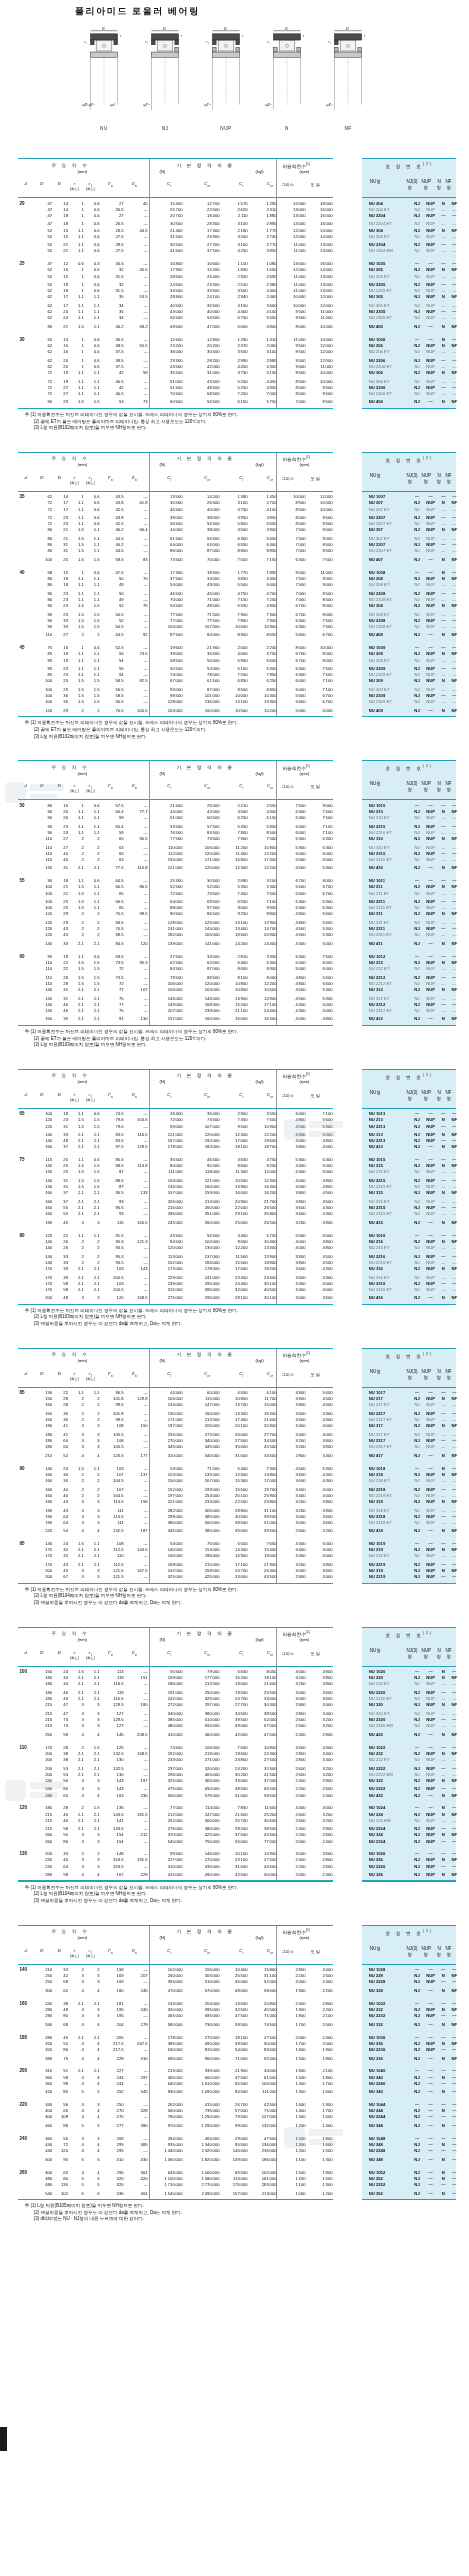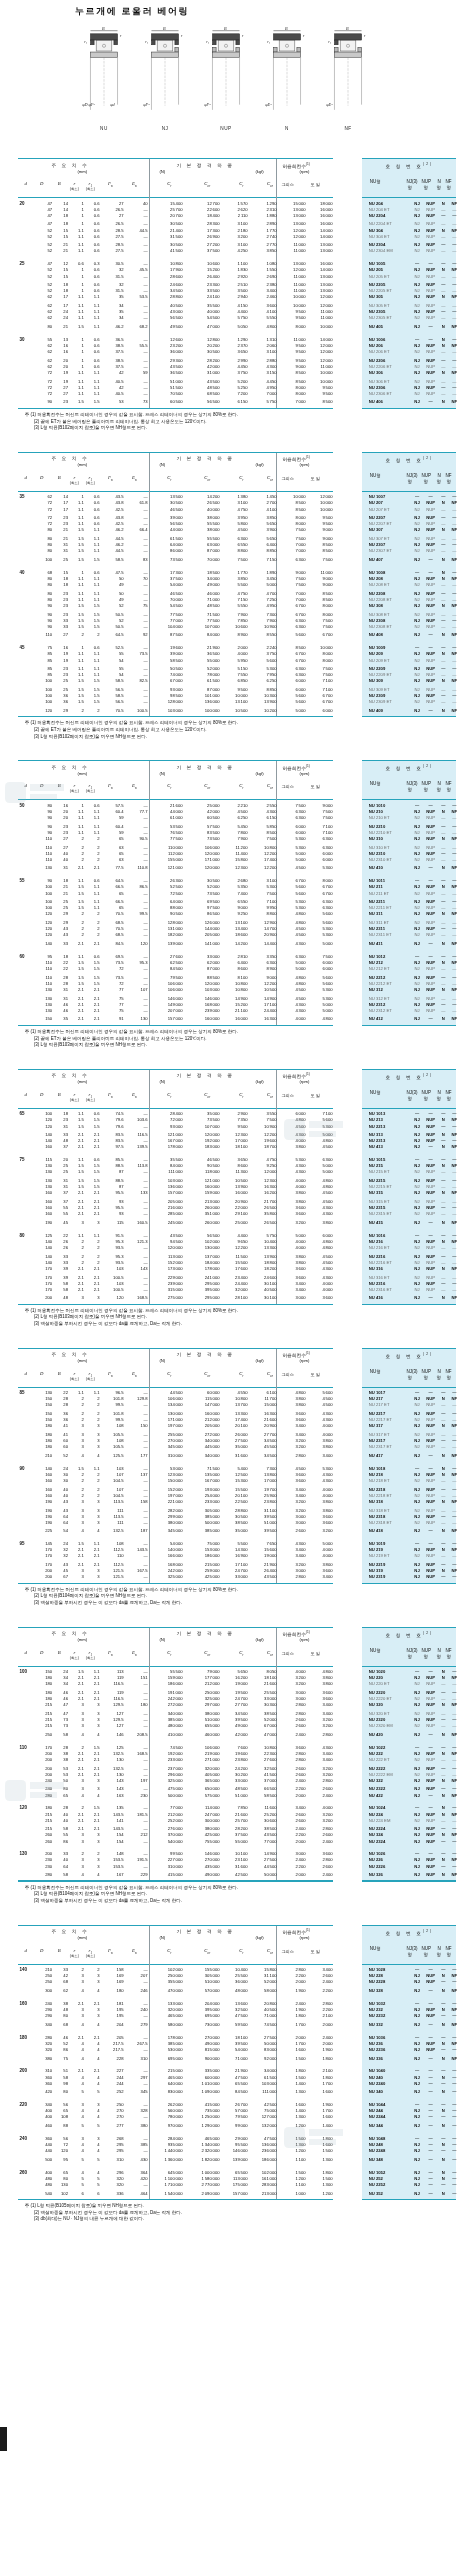--- a/index.html
+++ b/index.html
@@ -59,21 +59,21 @@
   .edge-tab{position:absolute;left:0;top:2427px;width:6.8px;height:24px;background:#1b1b1b;}
   .wm{position:absolute;width:63px;height:31.5px;opacity:.16;pointer-events:none;}
   .wm .wmc{position:absolute;left:0;top:5.3px;width:21px;height:21px;border-radius:4.2px;background:#9db3bc;}
   .wm .wmb1{position:absolute;left:25px;top:7.4px;width:34px;height:6.3px;background:#9db3bc;}
   .wm .wmb2{position:absolute;left:25px;top:17px;width:27px;height:6.3px;background:#9db3bc;}
 </style>
 </head>
 <body>
 
 <div class="page">
-  <div class="title">누르개에 로울러 베어링</div>
+  <div class="title">폴리아미드 로울러 베어링</div>
 
   <div class="diagrams" id="diagrams">
       <div class="fig">
         <svg width="50" height="98" viewBox="0 0 96 186">
           <line x1="22" y1="6" x2="74" y2="6" stroke="#333" stroke-width="1"></line>
           <text x="44" y="4" class="dimtxt">B</text>
           <rect x="22" y="12" width="52" height="12" fill="#4a4a4a" stroke="#222"></rect>
           <rect x="22" y="24" width="7" height="9" fill="#4a4a4a" stroke="#222"></rect>
           <rect x="67" y="24" width="7" height="9" fill="#4a4a4a" stroke="#222"></rect>
           <rect x="33" y="25" width="30" height="20" fill="#f2f2f2" stroke="#555"></rect>

